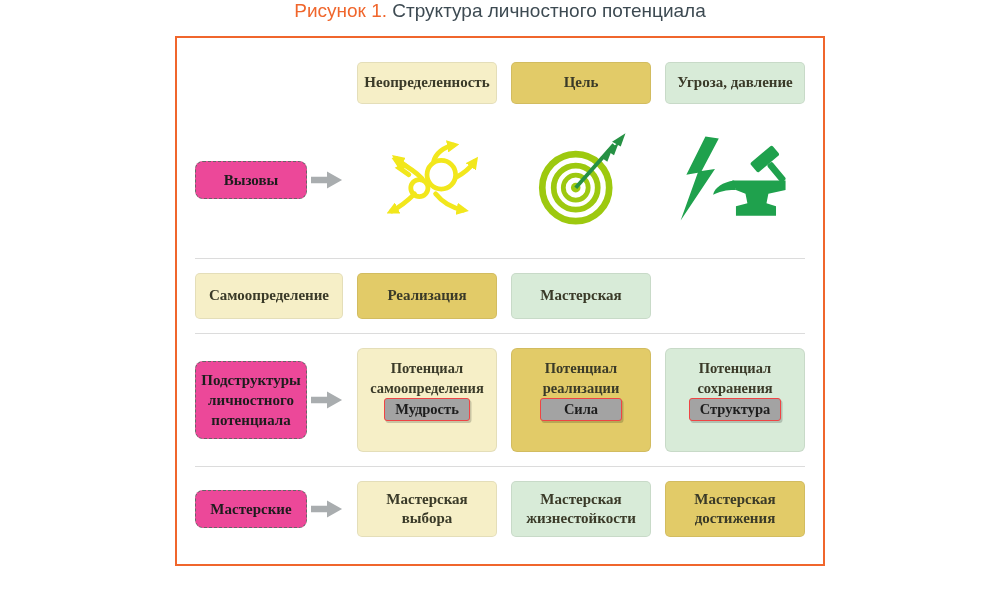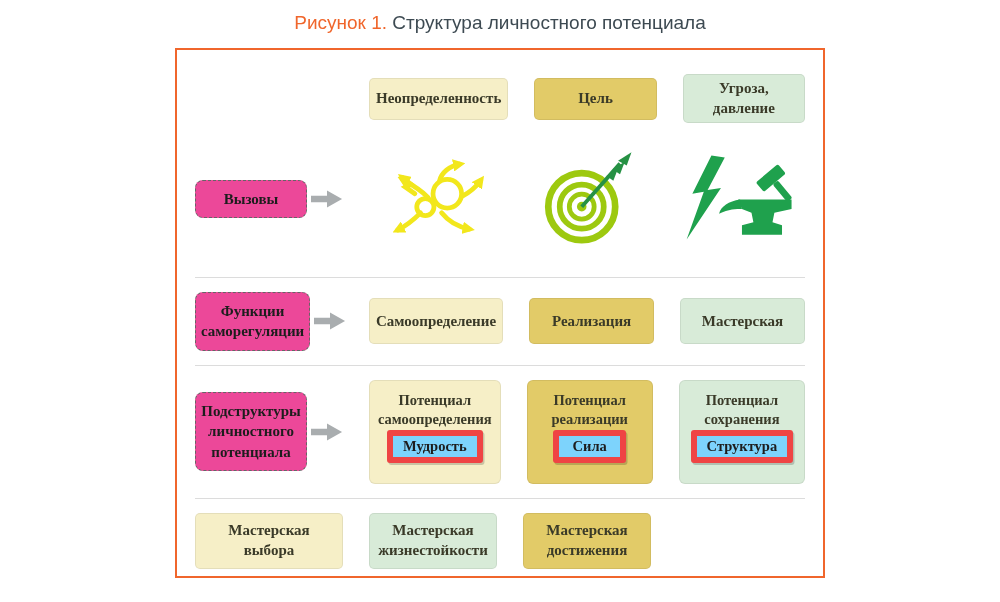--- a/index.html
+++ b/index.html
@@ -1,31 +1,31 @@
 <!DOCTYPE html>
 <html style="--accent: #f0662c; --col1: #f6efc7; --col2: #e2cb68; --col3: #d8ebd8; --icon-yellow: #f2e71c; --icon-lime: #9dc90f; --icon-green: #1fa14d; --arrow-gray: #a9adaf;"><head>
 <meta charset="utf-8">
 <style>
   html,body{margin:0;padding:0;background:#ffffff;}
   .page{
     width:1000px;height:602px;background:#fff;position:relative;
     font-family:"Liberation Serif", serif;color:#222;overflow:hidden;
   }
   .title{
-    padding-top:12px;text-align:center;
+    padding-top:0;text-align:center;
     font-family:"Liberation Sans", sans-serif;
     font-size:19px;color:#3d4a52;
   }
   .title .fig{color:var(--accent,#f0662c);}
   .frame{
     box-sizing:border-box;width:650px;height:530px;margin:14px auto 0;
     border:2px solid var(--accent,#f0662c);background:#fff;
     padding:24px 18px 0 18px;
   }
-  .row{display:grid;grid-template-columns:148px 1fr 1fr 1fr;column-gap:26px;align-items:center;}
+  .row{display:grid;grid-template-columns:148px 1fr 1fr 1fr;column-gap:14px;align-items:center;}
   .row.header{margin-bottom:12px;}
   .sep{border:none;height:1px;background:#dcdcdc;margin:14px 0;}
   .labelcell{display:flex;align-items:center;gap:4px;}
   .dashedbox{
     flex:1;border:1.6px dashed #666;border-radius:8px;background:#ec4899;
     padding:8px 5px;text-align:center;font-weight:700;font-size:15px;
     line-height:1.35;color:#1d1d1d;
   }
   .arrow{flex:0 0 auto;display:block;}
   .chip{
@@ -41,21 +41,21 @@
   .wchip{min-height:56px;}
   .iconcell{min-height:128px;display:flex;align-items:center;justify-content:center;}
   .subbox{
     box-sizing:border-box;min-height:104px;border-radius:6px;
     border:1px solid rgba(0,0,0,0.07);
     display:flex;flex-direction:column;align-items:center;justify-content:flex-start;
     padding:10px 8px 12px;text-align:center;
   }
   .subtitle{font-weight:700;font-size:14.5px;line-height:1.35;color:#3a3a28;}
   .badge{
-    background:#7dd3fc;border:6px solid #ef4444;border-radius:3px;
+    background:#a3a3a3;border:1px solid #ef4444;border-radius:3px;
     padding:2px 10px;min-width:68%;box-sizing:border-box;
     font-weight:700;font-size:14.5px;color:#1d1d1d;
     box-shadow:1.5px 2px 0 rgba(0,0,0,0.18);
   }
 </style>
 </head>
 <body>
 
 <div class="page">
 
@@ -129,26 +129,20 @@
             <path d="M62 48 L118 48 L118 58 L100 62 L98 72 L108 75 L108 85 L66 85 L66 75 L78 72 L76 62 L66 58 Z"></path>
             <path d="M64 48 C52 50 44 55 42 63 C52 58 60 58 66 58 Z"></path>
           </g>
         </svg>
       </div>
     </div>
 
     <hr class="sep">
 
     <div class="row">
-      <div class="labelcell">
-        <div class="dashedbox">Функции саморегуляции</div>
-        <svg class="arrow" width="32" height="20" viewBox="0 0 34 20">
-            <path d="M0 6.5 H17 V1 L33 10 L17 19 V13.5 H0 Z" fill="#a9adaf"></path>
-          </svg>
-      </div>
       <div class="chip c1 fchip">Самоопределение</div>
       <div class="chip c2 fchip">Реализация</div>
       <div class="chip c3 fchip">Мастерская</div>
     </div>
 
     <hr class="sep">
 
     <div class="row">
       <div class="labelcell">
         <div class="dashedbox">Подструктуры личностного потенциала</div>
@@ -166,19 +160,25 @@
       </div>
       <div class="subbox c3">
         <div class="subtitle">Потенциал сохранения</div>
         <div class="badge">Структура</div>
       </div>
     </div>
 
     <hr class="sep">
 
     <div class="row">
+      <div class="labelcell">
+        <div class="dashedbox">Мастерские</div>
+        <svg class="arrow" width="32" height="20" viewBox="0 0 34 20">
+            <path d="M0 6.5 H17 V1 L33 10 L17 19 V13.5 H0 Z" fill="#a9adaf"></path>
+          </svg>
+      </div>
       <div class="chip c1 wchip">Мастерская выбора</div>
       <div class="chip c3 wchip">Мастерская жизнестойкости</div>
       <div class="chip c2 wchip">Мастерская достижения</div>
     </div>
 
   </div>
 </div>
 
 </body></html>

